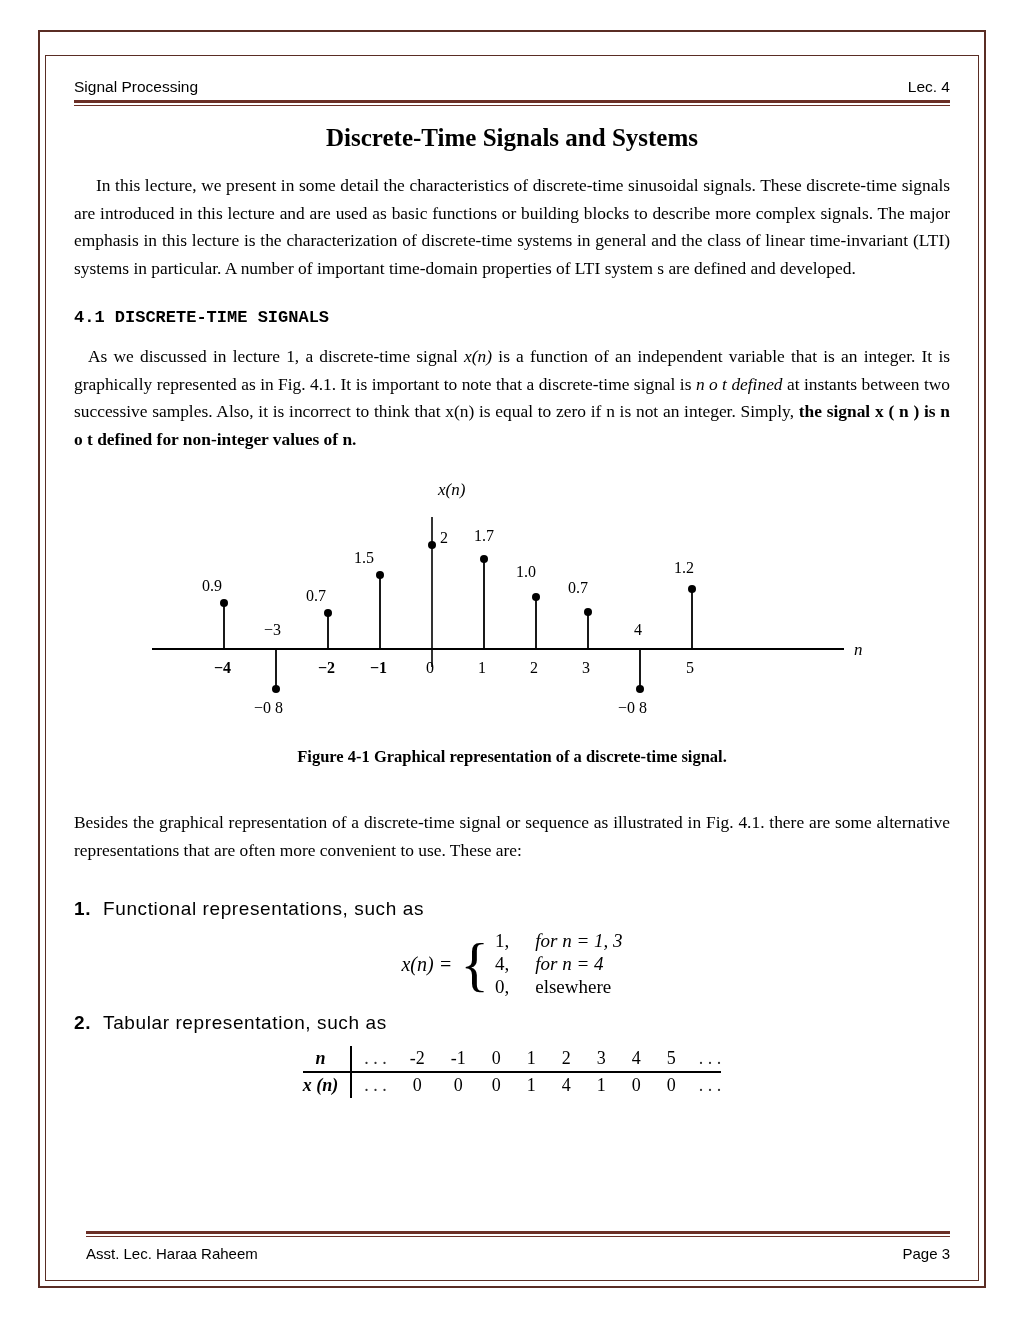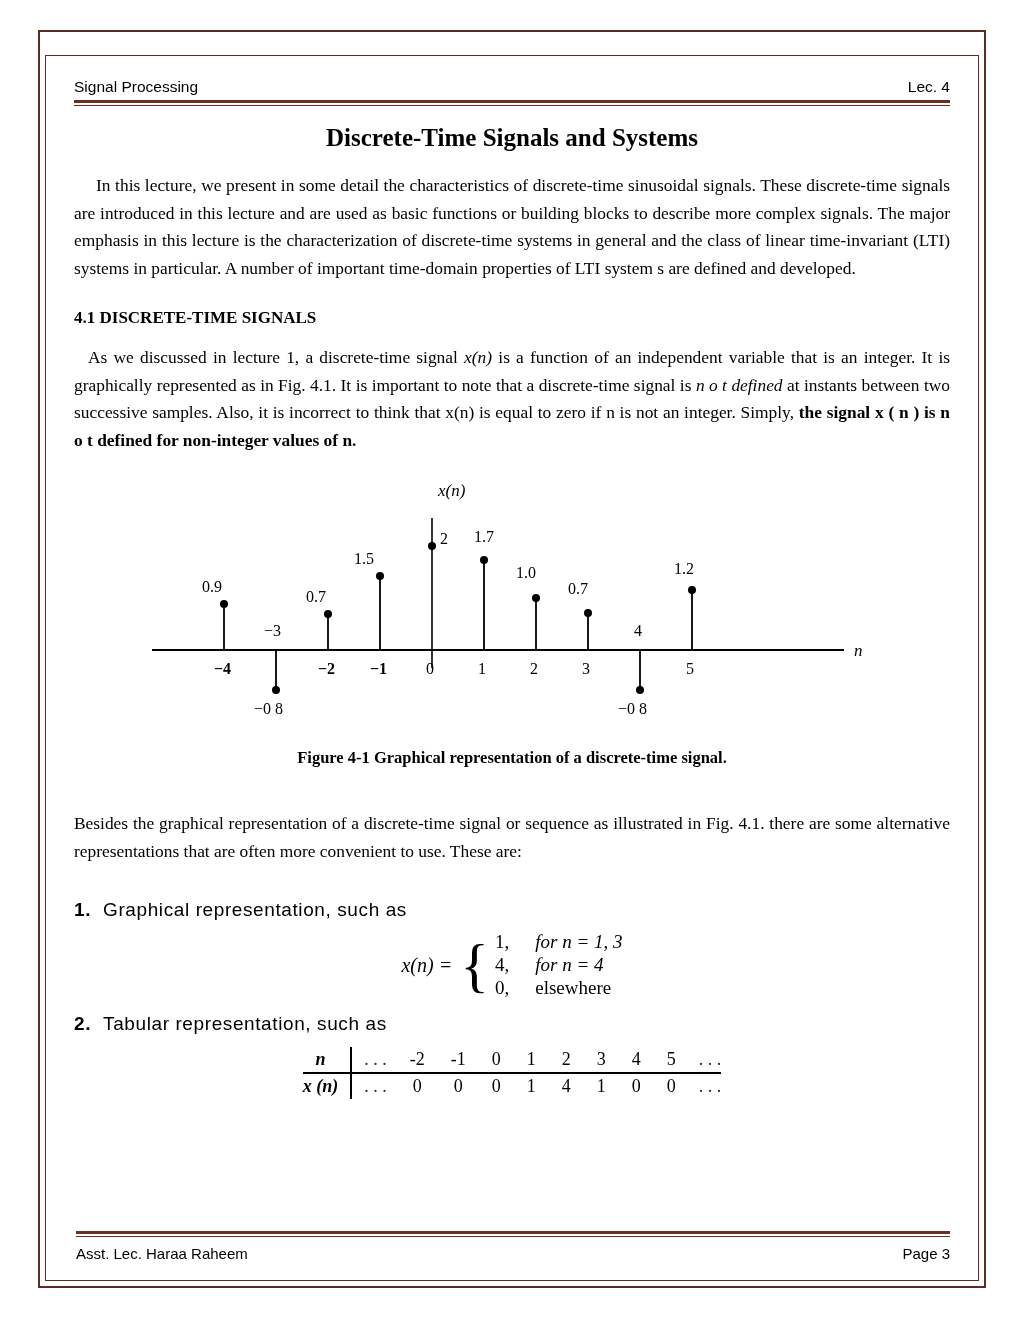--- a/index.html
+++ b/index.html
@@ -77,20 +77,21 @@
   }
   p.body-text.indent::before {
     content: "";
     display: inline-block;
     width: 22px;
   }
   h2.section-head {
     font-size: 17px;
     font-weight: bold;
     margin: 26px 0 16px 0;
+    font-family: Liberation Mono, monospace;
   }
   .ital { font-style: italic; }
   .bold { font-weight: bold; }
   
   .figure-wrap {
     margin: 10px 0 0 0;
     text-align: center;
   }
   .fig-caption {
     text-align: center;
@@ -102,21 +103,21 @@
     margin-top: 34px;
   }
   .footer {
     display: flex;
     justify-content: space-between;
     font-family: "Liberation Sans", sans-serif;
     font-size: 15px;
   }
   .bottom-area {
     position: absolute;
-    left: 2px; right: 0; bottom: 0;
+    left: 12px; right: 0; bottom: 0;
   }
 </style>
 </head>
 <body>
 
 <div class="page">
  <div class="page-inner">
   <div class="content">
 
     <div class="header">
@@ -195,21 +196,21 @@
         <text x="554" y="206" font-family="Liberation Serif, serif" font-size="16">5</text>
       </svg>
       <div class="fig-caption">Figure 4-1 Graphical representation of a discrete-time signal.</div>
     </div>
 
     <p class="body-text" style="margin-top:42px;">Besides the graphical representation of a discrete-time signal or sequence as illustrated in Fig. 4.1. there are some alternative representations that are often more convenient to use. These are:</p>
 
     <div class="repr-block">
       <div style="display:flex; align-items:baseline; gap:12px; font-family:'Liberation Sans', sans-serif; font-size:19px; letter-spacing:0.6px;">
         <span style="font-weight:bold;">1.</span>
-        <span>Graphical representation, such as</span>
+        <span>Functional representations, such as</span>
       </div>
 
       <div style="display:flex; justify-content:center; margin:10px 0 6px 0;">
         <div style="display:flex; align-items:center; font-family:'Liberation Serif', serif; font-size:20px;">
           <span style="font-style:italic; margin-right:8px;">x(n) =</span>
           <span style="font-size:60px; line-height:0.8; font-family:'Liberation Serif', serif;">{</span>
           <table style="border-collapse:collapse; margin-left:6px; font-size:19px;">
             <tbody>
                   <tr>
               <td style="padding:0 26px 1px 0;">1,</td>

